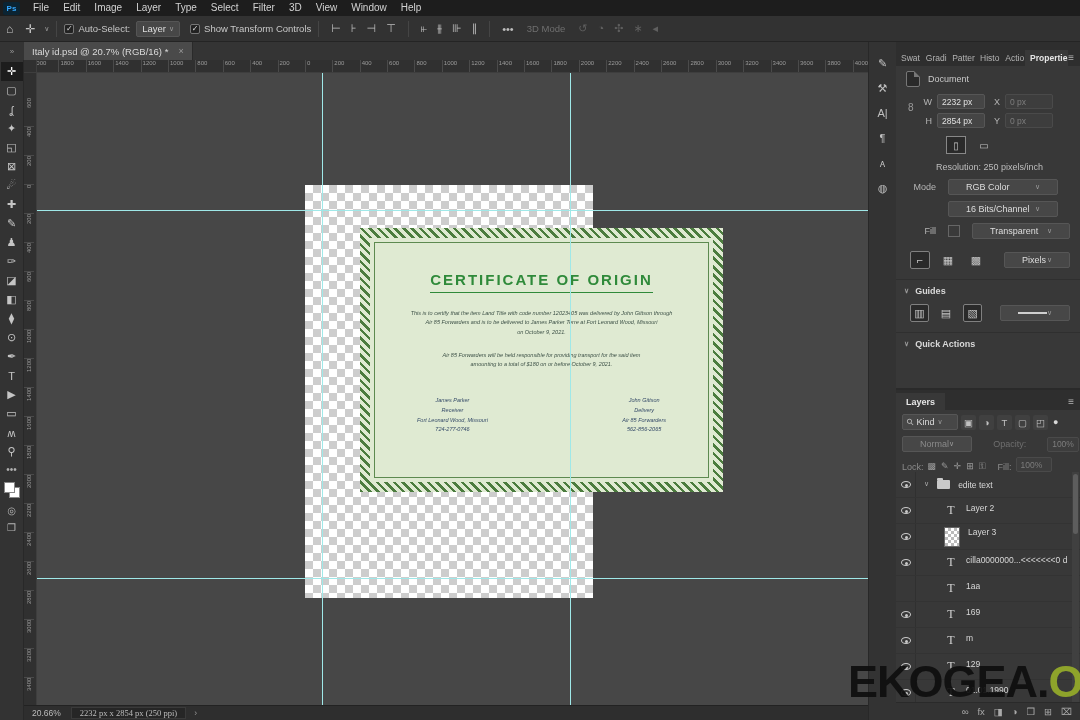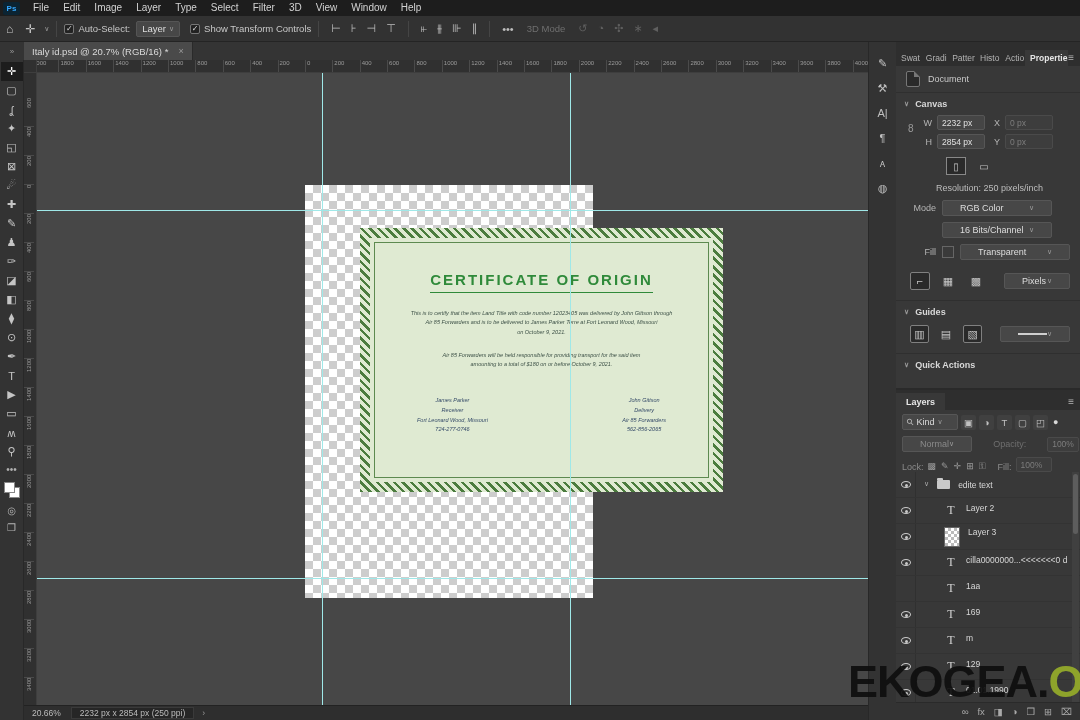--- a/index.html
+++ b/index.html
@@ -63,21 +63,21 @@
   #cert-inner { position:absolute; inset:4px; border:1px solid #5d8a50; padding-top:28px; text-align:center; }
   #cert-title { display:inline-block; font-size:15px; font-weight:bold; letter-spacing:2px; color:#2f8a3a; border-bottom:1.5px solid #2f8a3a; padding-bottom:4px; }
   .cert-body { margin-top:16px; font-size:5.5px; font-style:italic; color:#3d5147; line-height:1.7; }
   .cert-body div { white-space:nowrap; }
   #cert-sigs { display:flex; justify-content:space-between; padding:0 42px; margin-top:26px; }
   .sig { font-size:5.5px; font-style:italic; color:#344a68; line-height:1.8; text-align:center; }
 
   
   #statusbar { position:absolute; left:24px; top:705px; width:844px; height:15px; background:#2e2e2e; border-top:1px solid #222; display:flex; align-items:center; font-size:8.5px; color:#bcbcbc; z-index:26; }
   #statusbar .zoomv { margin:0 10px 0 8px; }
-  #statusbar .docinfo { background:#262626; border:1px solid #3a3a3a; padding:0 8px; height:12px; line-height:11px; }
+  #statusbar .docinfo { background:#262626; border:1px solid #3a3a3a; padding:0 8px; height:12px; line-height:11px;font-family:Liberation Serif, serif; }
   #statusbar .chev { margin-left:8px; color:#9a9a9a; }
 
   
   #rightstrip { position:absolute; left:868px; top:42px; width:28px; height:678px; background:#333333; border-left:1px solid #282828; z-index:25; display:flex; flex-direction:column; align-items:center; padding-top:10px; }
   .strip-icn { width:24px; height:22px; display:flex; align-items:center; justify-content:center; font-size:11px; color:#c0c0c0; margin-bottom:3px; }
 
   
   #rightpanels { position:absolute; left:896px; top:42px; width:184px; height:678px; background:#383838; z-index:20; font-size:9px; }
   .ptabs { display:flex; align-items:flex-end; height:24px; background:#2e2e2e; padding-top:6px; }
   .ptab { padding:3px 5px 3px 5px; font-size:8.5px; color:#b3b3b3; white-space:nowrap; overflow:hidden; }
@@ -91,21 +91,21 @@
   .sec-head .tw { font-size:7px; color:#9a9a9a; }
   .fieldrow { display:flex; align-items:center; gap:5px; padding:2px 10px 2px 26px; }
   .flabel { width:10px; text-align:right; color:#b5b5b5; }
   .fbox { width:48px; height:15px; background:#454545; border:1px solid #565656; border-radius:2px; display:flex; align-items:center; padding:0 4px; color:#e0e0e0; font-size:8.5px; }
   .fbox.disabled { background:#3d3d3d; color:#7d7d7d; border-color:#4a4a4a; }
   .linkcol { position:absolute; left:12px; margin-top:10px; color:#9a9a9a; font-size:10px; }
   .orient-row { padding:6px 0 4px 50px; display:flex; gap:8px; }
   .orient { width:20px; height:18px; display:flex; align-items:center; justify-content:center; color:#c5c5c5; font-size:10px; border:1px solid transparent; }
   .orient.sel { background:#2a2a2a; border-color:#888; }
   .res-row { padding:4px 10px 4px 40px; color:#bdbdbd; }
-  .mode-row { display:flex; align-items:center; gap:6px; padding:3px 10px 3px 14px; }
+  .mode-row { display:flex; align-items:center; gap:12px; padding:3px 10px 3px 14px; }
   .mode-lbl { width:26px; text-align:right; color:#b5b5b5; }
   .pdd { flex:1; max-width:110px; height:16px; background:#474747; border:1px solid #565656; border-radius:2px; display:flex; align-items:center; padding:0 17px; color:#ddd; }
   .pdd .caret { margin-left:auto; }
   .fillswatch { width:12px; height:12px; background:#3a3a3a; border:1px solid #666; }
   .icnbtn { width:20px; height:18px; display:flex; align-items:center; justify-content:center; color:#c5c5c5; font-size:11px; border:1px solid transparent; border-radius:2px; }
   .icnbtn.sel { background:#2a2a2a; border-color:#808080; }
   .guideline-sample { width:34px; height:2px; background:#cfcfcf; }
 
   
   #layerspanel { position:absolute; left:0; top:346px; width:184px; bottom:0; background:#383838; border-top:2px solid #2a2a2a; }
@@ -383,24 +383,20 @@
         <span class="ptab active">Properties</span>
       </div>
     <span class="pmenu">≡</span>
   </div>
 
   <div class="prow">
     <span class="doc-icon"></span>
     <span>Document</span>
   </div>
 
-  <div class="sec-head">
-    <span class="tw">∨</span>
-    <span>Canvas</span>
-  </div>
   <div style="position:relative">
     <span class="linkcol">8</span>
     <div class="fieldrow">
       <span class="flabel">W</span>
       <span class="fbox">2232 px</span>
       <span class="flabel">X</span>
       <span class="fbox disabled">0 px</span>
     </div>
     <div class="fieldrow">
       <span class="flabel">H</span>

